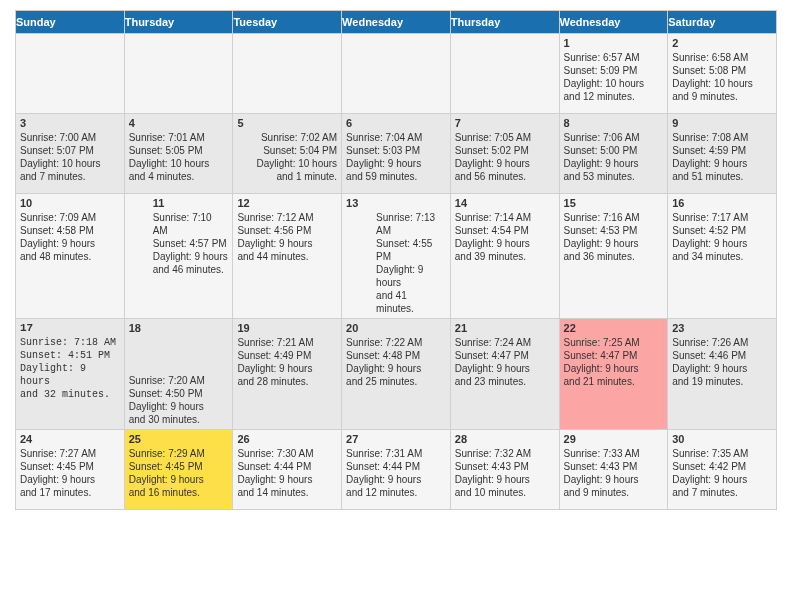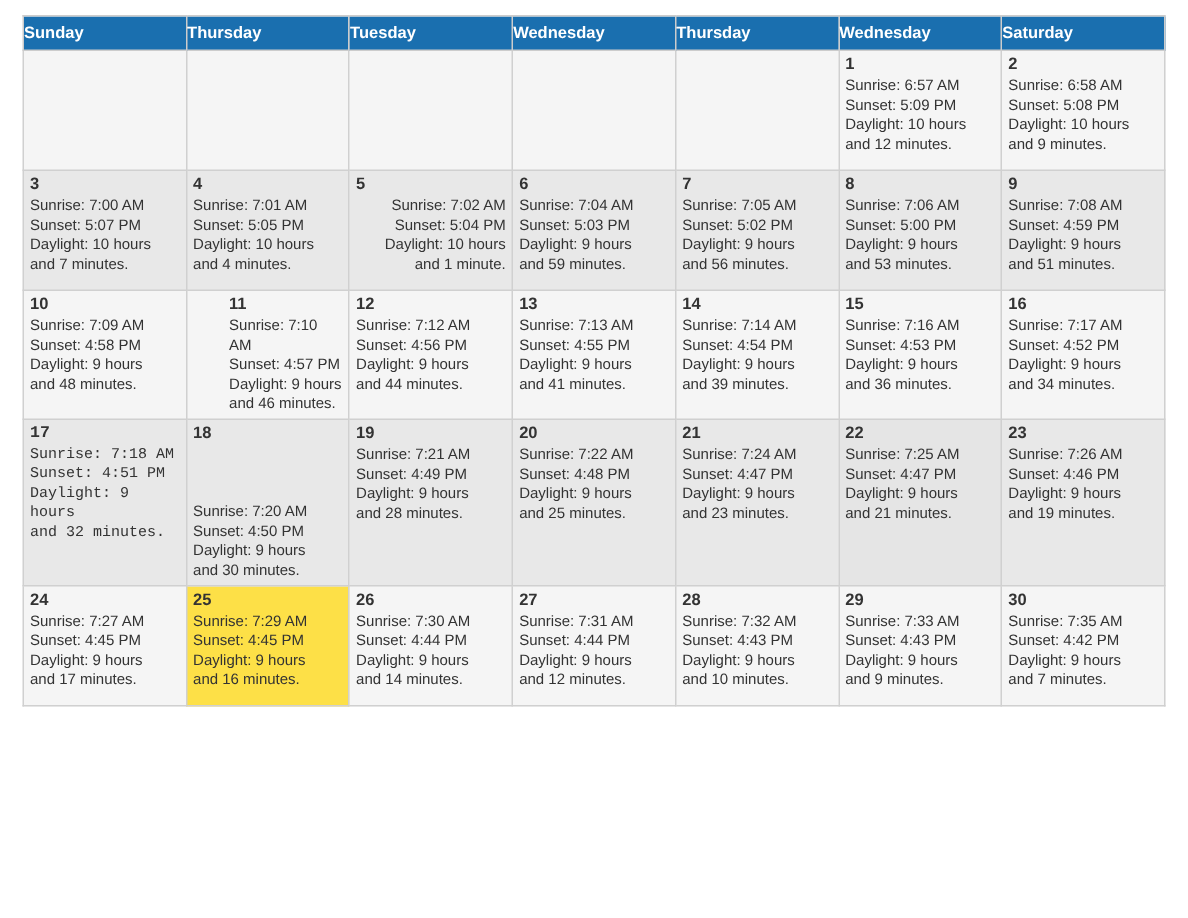--- a/index.html
+++ b/index.html
@@ -189,21 +189,21 @@
           </td>
           <td style="background: rgb(245, 245, 245);">
             <span class="day-num">12</span>
             <div class="day-info" style="white-space: pre-line;">Sunrise: 7:12 AM
 Sunset: 4:56 PM
 Daylight: 9 hours
 and 44 minutes.</div>
           </td>
           <td style="background: rgb(245, 245, 245);">
             <span class="day-num">13</span>
-            <div class="day-info" style="white-space: pre-line;">Sunrise: 7:13 AM
+            <div class="day-info" style="white-space: pre-line; margin-left: 30px;">Sunrise: 7:13 AM
 Sunset: 4:55 PM
 Daylight: 9 hours
 and 41 minutes.</div>
           </td>
           <td style="background: rgb(245, 245, 245);">
             <span class="day-num">14</span>
             <div class="day-info" style="white-space: pre-line;">Sunrise: 7:14 AM
 Sunset: 4:54 PM
 Daylight: 9 hours
 and 39 minutes.</div>
@@ -252,21 +252,21 @@
 Daylight: 9 hours
 and 25 minutes.</div>
           </td>
           <td style="background: rgb(232, 232, 232);">
             <span class="day-num">21</span>
             <div class="day-info" style="white-space: pre-line;">Sunrise: 7:24 AM
 Sunset: 4:47 PM
 Daylight: 9 hours
 and 23 minutes.</div>
           </td>
-          <td style="background: #e5e5e5;">
+          <td style="background: #fca5a5;">
             <span class="day-num">22</span>
             <div class="day-info" style="white-space: pre-line;">Sunrise: 7:25 AM
 Sunset: 4:47 PM
 Daylight: 9 hours
 and 21 minutes.</div>
           </td>
           <td style="background: rgb(232, 232, 232);">
             <span class="day-num">23</span>
             <div class="day-info" style="white-space: pre-line;">Sunrise: 7:26 AM
 Sunset: 4:46 PM

